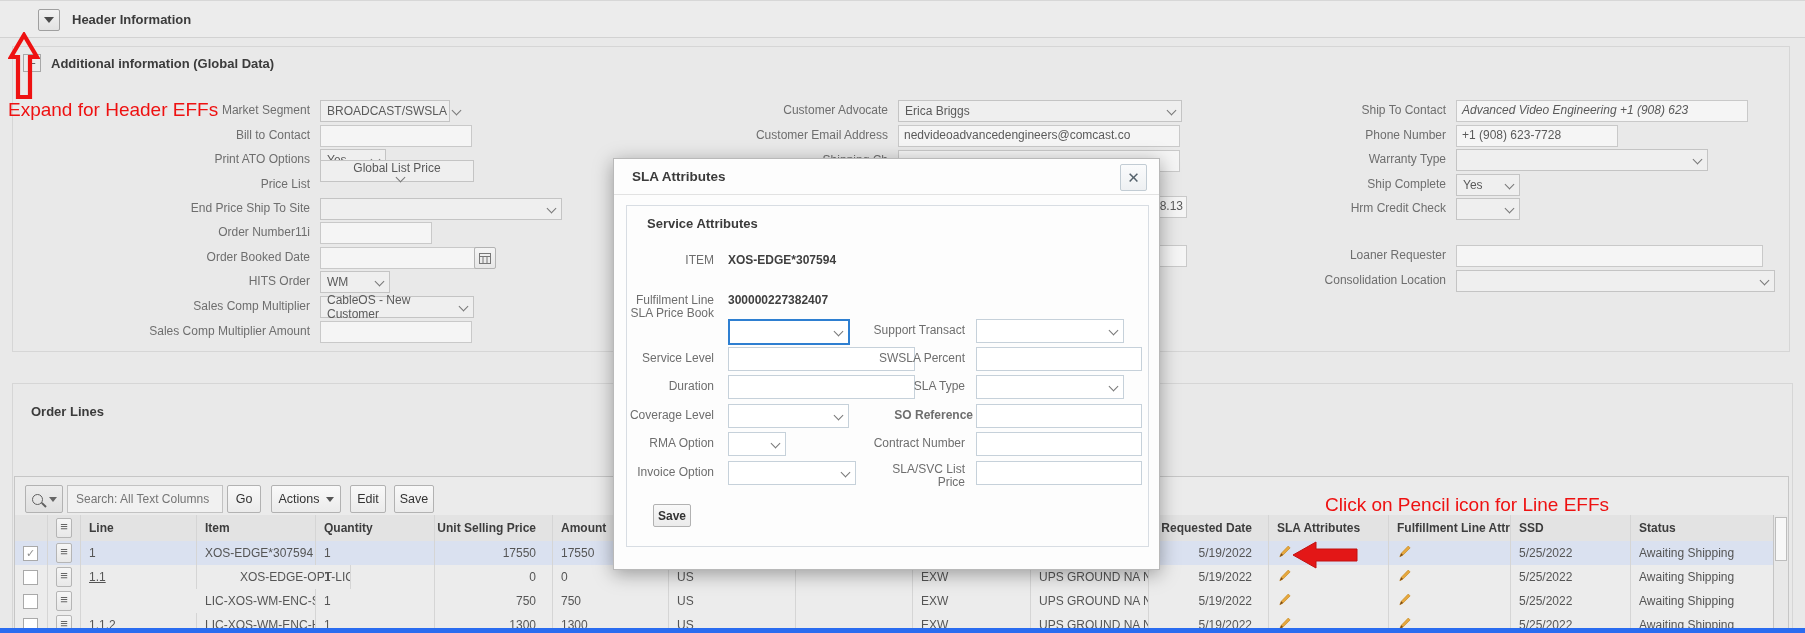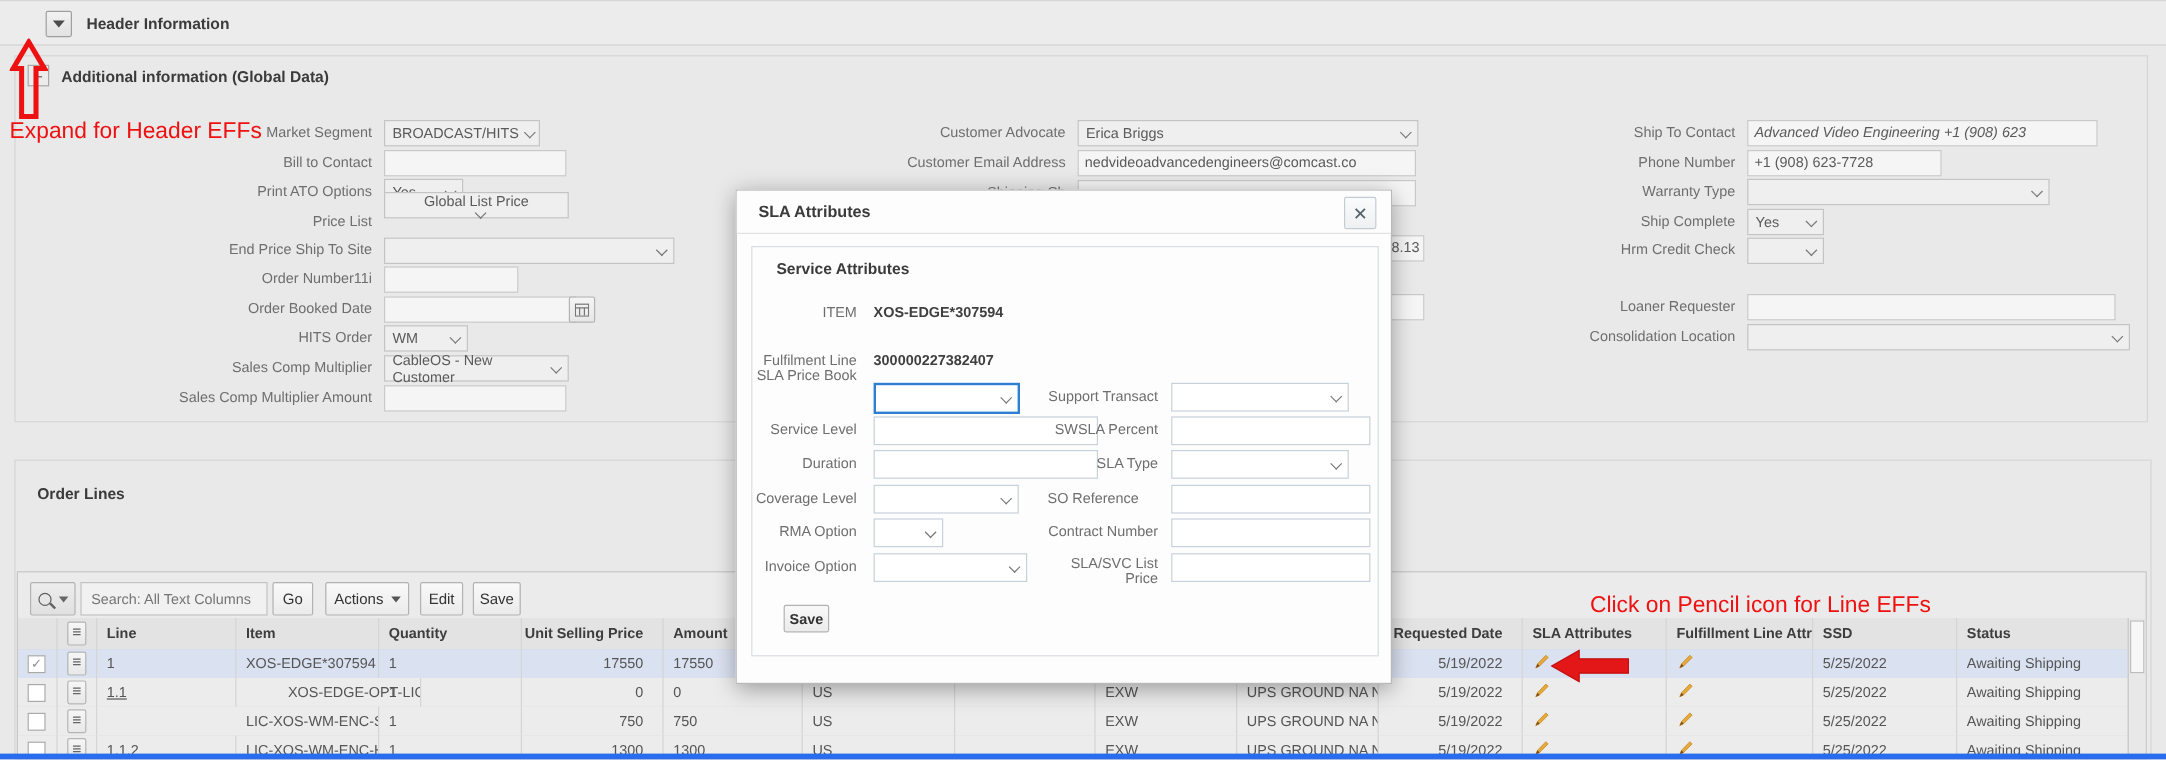--- a/index.html
+++ b/index.html
@@ -83,21 +83,21 @@
 </svg>
 <div class="abs note" style="left:8px;top:99px">Expand for Header EFFs</div>
 
 <div class="abs panel" style="left:12px;top:46px;width:1778px;height:306px">
   <div class="abs minus-btn" style="left:10px;top:7px">−</div>
   <div class="abs sec-title" style="left:38px;top:9px">Additional information (Global Data)</div>
 </div>
 <div class="abs" id="form-fields">
     <div class="flabel" style="position: absolute; left: 60px; width: 250px; top: 100px;">Market Segment</div>
     <div class="sel" style="position: absolute; left: 320px; top: 100px; width: 116px;">
-      <div style="position: static;">BROADCAST/HITS</div>
+      <div style="position: static;">BROADCAST/SWSLA</div>
       <div class="chev"></div>
     </div>
     <div class="flabel" style="position: absolute; left: 60px; width: 250px; top: 125px;">Bill to Contact</div>
     <div class="inp" style="position: absolute; left: 320px; top: 125px; width: 140px;"></div>
     <div class="flabel" style="position: absolute; left: 60px; width: 250px; top: 149px;">Print ATO Options</div>
     <div class="sel" style="position: absolute; left: 320px; top: 149px; width: 52px;">
       <div style="position: static;">Yes</div>
       <div class="chev"></div>
     </div>
     <div class="flabel" style="position: absolute; left: 60px; width: 250px; top: 174px;">Price List</div>
@@ -388,21 +388,21 @@
           <div></div>
           <div class="chev"></div>
         </div>
         <div class="d-label" style="position: absolute; left: 200px; width: 138px; top: 141px;">SWSLA Percent</div>
         <div class="d-inp" style="position: absolute; left: 349px; top: 141px; width: 154px;"></div>
         <div class="d-label" style="position: absolute; left: 200px; width: 138px; top: 169px;">SLA Type</div>
         <div class="d-sel" style="position: absolute; left: 349px; top: 169px; width: 134px;">
           <div></div>
           <div class="chev"></div>
         </div>
-        <div class="d-label" style="position: absolute; left: 184px; width: 138px; top: 198px;">SO Reference</div>
+        <div class="d-label" style="position: absolute; left: 208px; width: 138px; top: 198px; font-weight: bold;">SO Reference</div>
         <div class="d-inp" style="position: absolute; left: 349px; top: 198px; width: 154px;"></div>
         <div class="d-label" style="position: absolute; left: 200px; width: 138px; top: 226px;">Contract Number</div>
         <div class="d-inp" style="position: absolute; left: 349px; top: 226px; width: 154px;"></div>
         <div class="d-label wrap" style="position: absolute; left: 263px; width: 75px; top: 257px;">SLA/SVC List Price</div>
         <div class="d-inp" style="position: absolute; left: 349px; top: 255px; width: 154px;"></div>
       </div>
     <div class="abs btn" style="left:26px;top:298px;width:38px;height:23px;font-weight:bold;font-size:12px">Save</div>
   </div>
 </div>
 

